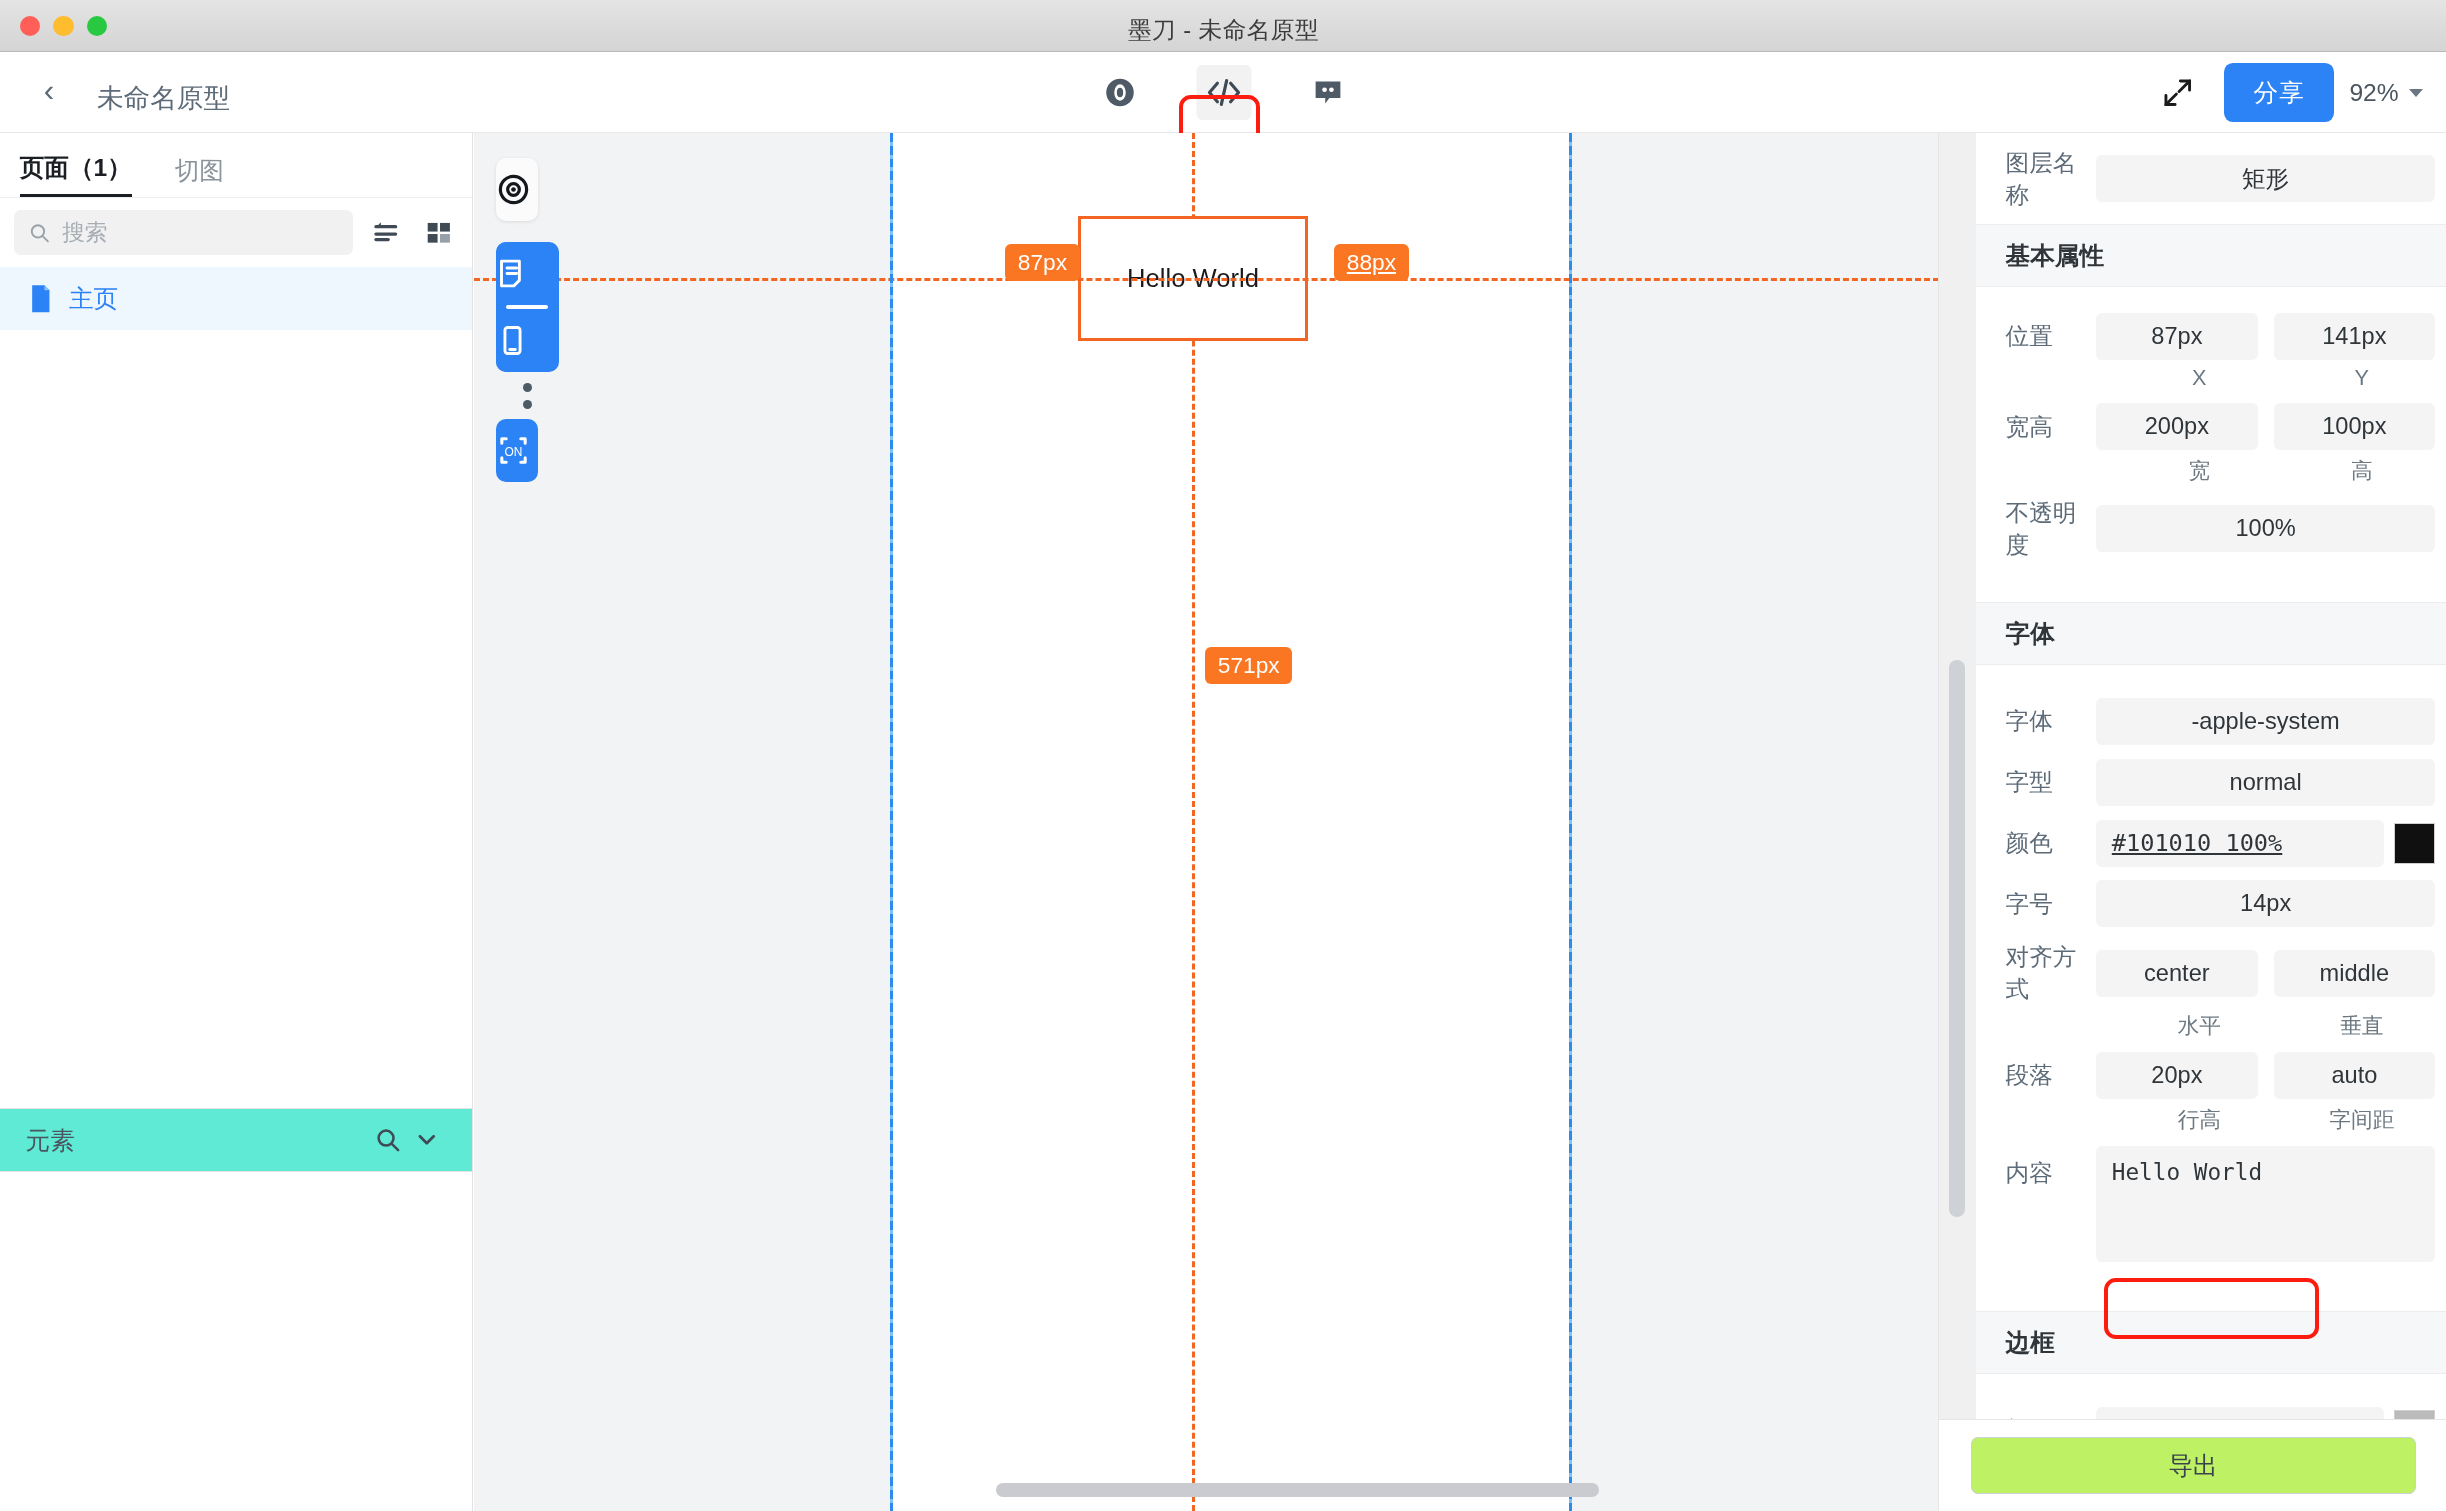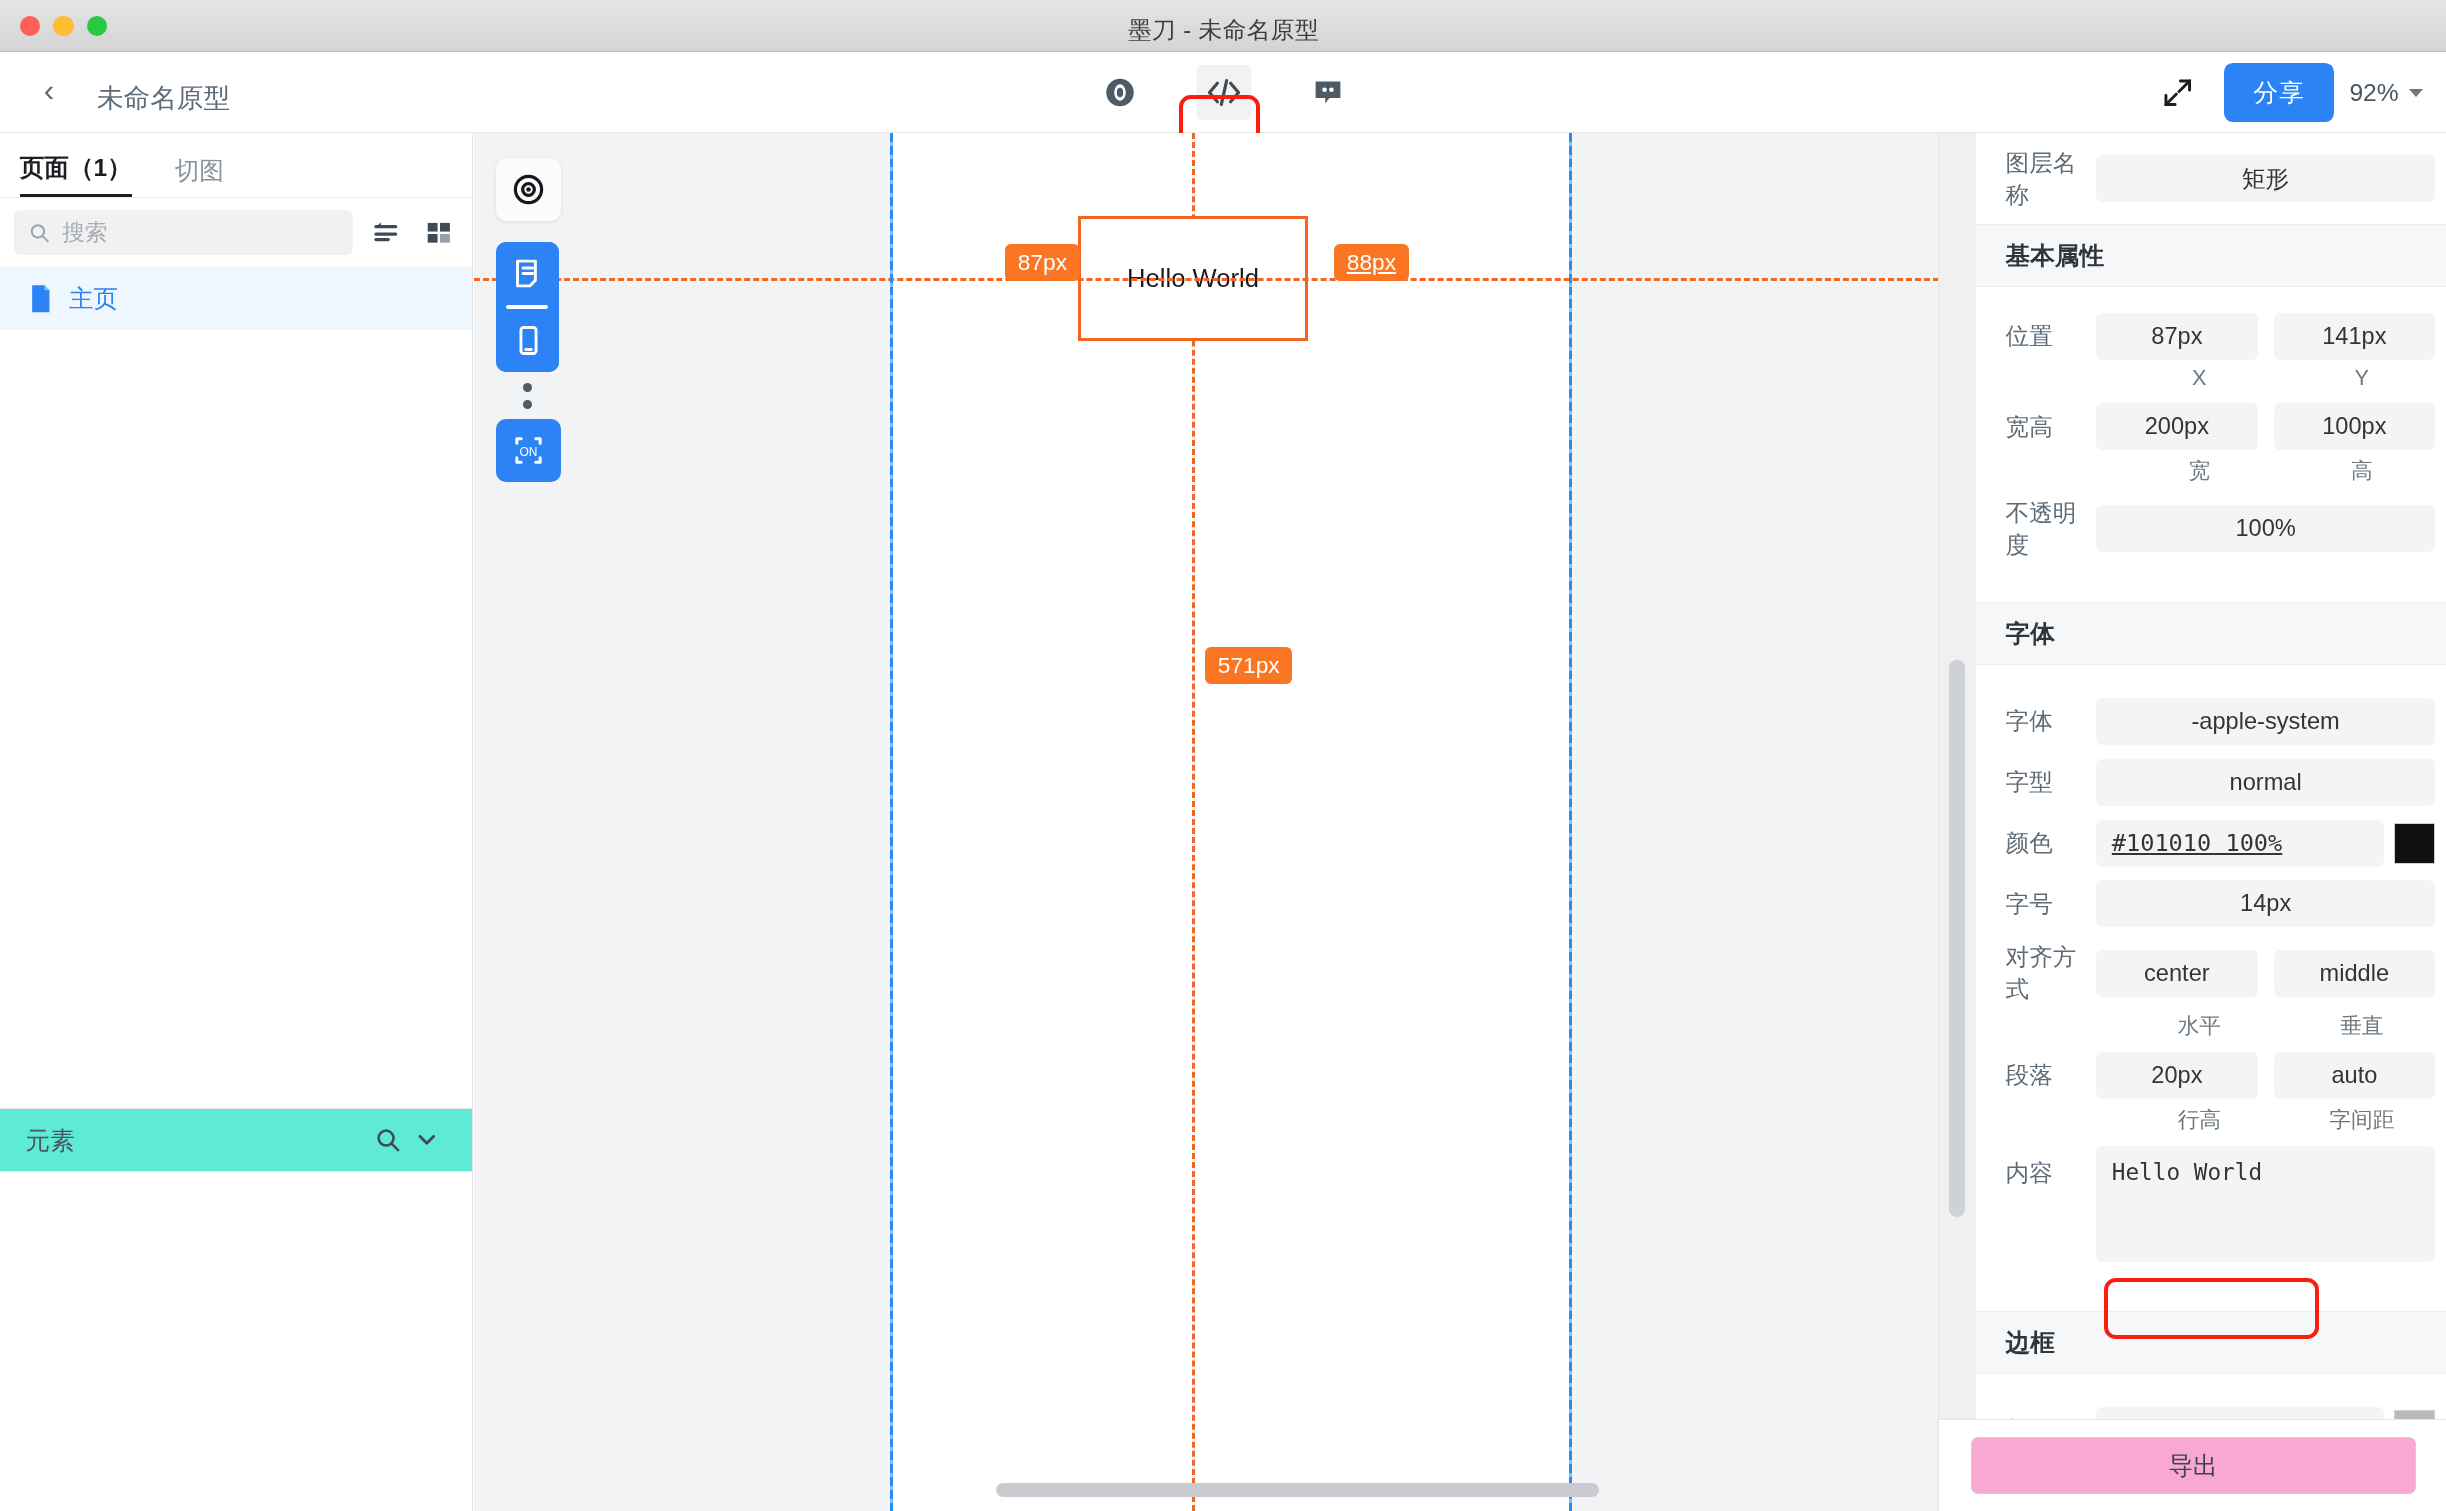--- a/index.html
+++ b/index.html
@@ -146,22 +146,22 @@
   }
   .mt-item { display: flex; align-items: center; cursor: pointer; }
   .mt-sep { width: 1px; height: 25.6px; background: #dcdcdc; margin: 0 15.8px; }
   .mt-label { font-size: 21.7px; color: #4a5560; }
   .mt-caret { width: 0;height:0;border-left:5.9px solid transparent;border-right:5.9px solid transparent;border-top:6.9px solid #bfc5cb; margin-left: 11.8px;}
 
   .side-tools {
     position: absolute; left: 21.7px; top: 24.6px; width: 63px;
   }
   .st-btn {
-    width: 65px; height: 63px; border-radius: 9.9px; display: flex;
-    align-items: center; justify-content: center; cursor: pointer;
+    width: 42px; height: 63px; border-radius: 9.9px; display: flex;
+    align-items: center; justify-content: flex-start; cursor: pointer;
   }
   .st-btn.white { background: #fbfbfb; box-shadow: 0 1px 3.9px rgba(0,0,0,.10); }
   .st-btn.blue { background: #2b83f6; }
   .st-group { background: #2b83f6; border-radius: 9.9px; overflow: hidden; margin-top: 21.7px; }
   .st-divider { height: 3.9px; background: #fff; margin: 0 10.8px; border-radius: 2px; }
   .st-dots { height: 47px; display: flex; flex-direction: column; align-items: center; justify-content: center; gap: 7.9px; }
   .st-dot { width: 8.9px; height: 8.9px; border-radius: 50%; background: #4e5a66; }
 
   .hscroll {
     position: absolute; left: 522px; bottom: 13.8px; width: 603px; height: 13.8px;
@@ -205,21 +205,21 @@
     border: 4.9px solid #fc1c10; border-radius: 11.8px; pointer-events: none;
   }
   .export-bar {
     position: absolute; left: 0; bottom: 0; width: 508px; height: 92px;
     background: #fff; border-top: 1px solid #e6e6e6;
     display: flex; align-items: center; justify-content: center;
   }
   .export-btn {
     width: 445px; height: 57px; border: 1px solid #ccd0d4; border-radius: 6.9px;
     display: flex; align-items: center; justify-content: center;
-    font-size: 24.6px; color: #3b444d; cursor: pointer; background: #f9a8d4;
+    font-size: 24.6px; color: #3b444d; cursor: pointer; background: #bef264;
   }
 </style>
 </head>
 <body>
 
 <div class="titlebar">
   <div class="traffic">
     <div class="dot red"></div>
     <div class="dot yellow"></div>
     <div class="dot green"></div>

